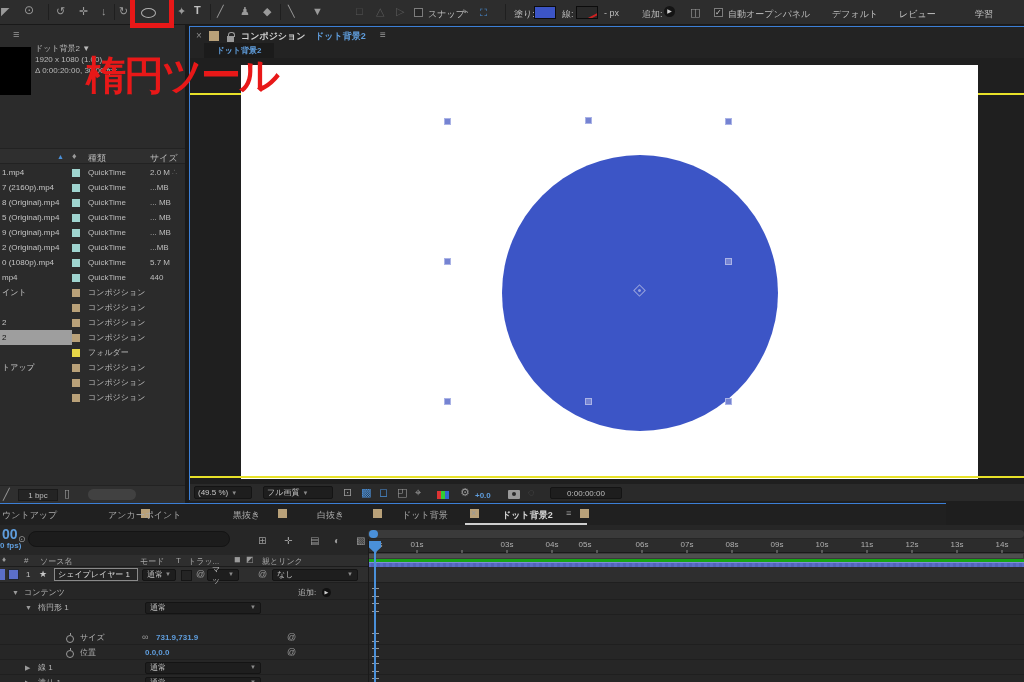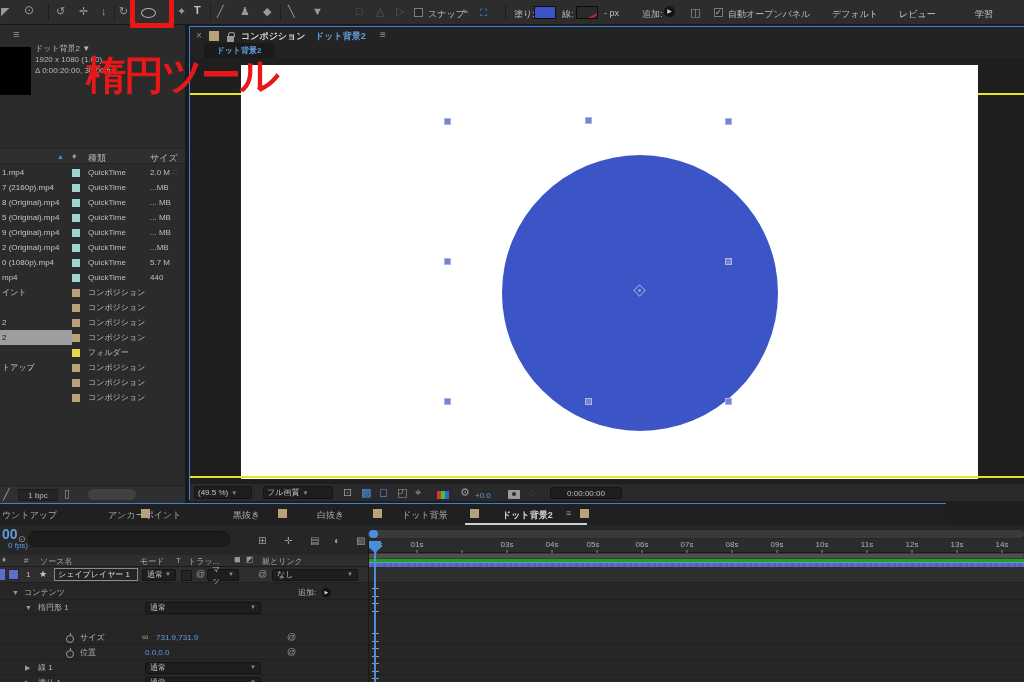--- a/index.html
+++ b/index.html
@@ -5,21 +5,21 @@
   * { margin:0; padding:0; box-sizing:border-box; }
   html,body { background:#111; }
   #app {
     position:relative; width:1024px; height:682px; overflow:hidden;
     background:#1e1e1e; font-family:"Liberation Sans","DejaVu Sans",sans-serif;
     color:#c8c8c8; font-size:9px; -webkit-font-smoothing:antialiased;
   }
   .abs { position:absolute; }
   .ico { color:#9a9a9a; font-size:11px; line-height:1; }
   .dim { color:#5a5a5a; }
-  .blue { color:var(--c-value-blue,#5f9ddc); }
+  .blue { color:var(--c-value-blue,#5f9ddc);font-weight:bold; }
   .sep { width:1px; background:#1f1f1f; }
 
   
   .toolbar { left:0; top:0; width:1024px; height:25px; background:#2d2d2d; border-bottom:1px solid #191919; }
   .tool { top:6px; cursor:pointer; }
   .oval { width:15px; height:10px; border:1.5px solid #b0b0b0; border-radius:50%; display:inline-block; }
   .swatchbox { width:22px; height:13px; border:1px solid #0c0c0c; display:inline-block; }
   .fillsw { background:var(--c-fill-blue,#3c55c6); }
   .strokesw { background:#2a2a2a; position:relative; overflow:hidden; }
   .strokesw:after { content:""; position:absolute; left:-2px; top:10px; width:30px; height:2px; background:#c22; transform:rotate(-28deg); }
@@ -323,21 +323,21 @@
     <span class="abs tsw sw-tan" style="left:387px;top:5px;"></span><span class="abs tabtxt" style="left:402px;top:5px;">ドット背景</span>
     <span class="abs" style="left:471px;top:4px;color:#9a9a9a;">×</span>
     <span class="abs tsw sw-tan" style="left:486px;top:5px;"></span>
     <span class="abs tabtxt" style="left:502px;top:5px;color:#d6d6d6;font-weight:bold;">ドット背景2</span>
     <span class="abs" style="left:566px;top:4px;color:#9a9a9a;">≡</span>
     <div class="abs activeunder"></div>
   </div>
 
   <div class="abs timeline">
     <span class="abs blue" style="left:2px;top:1px;font-size:14px;font-weight:bold;">00</span>
-    <span class="abs blue" style="left:8px;top:16px;font-size:8px;">0 fps)</span>
+    <span class="abs blue" style="left:0px;top:16px;font-size:8px;">0 fps)</span>
     <input class="abs search" value="" style="">
     <span class="abs thico" style="left:18px;top:9px;color:#9a9a9a;font-size:9px;">⊙</span>
     <span class="abs thico" style="left:258px;">⊞</span>
     <span class="abs thico" style="left:284px;">✛</span>
     <span class="abs thico" style="left:310px;">▤</span>
     <span class="abs thico" style="left:334px;">◐</span>
     <span class="abs thico" style="left:356px;">▧</span>
 
     <div class="abs scrolltrack"></div>
     <div class="abs scrollblue"></div>
@@ -346,21 +346,21 @@
       <span class="rlab" style="left:8px;">00s</span>
         <span class="rtick" style="left:8px;"></span>
       <span class="rlab" style="left:49px;">01s</span>
         <span class="rtick" style="left:49px;"></span>
       <span class="rlab" style="left:94px;margin-top:16px;">02s</span>
         <span class="rtick" style="left:94px;"></span>
       <span class="rlab" style="left:139px;">03s</span>
         <span class="rtick" style="left:139px;"></span>
       <span class="rlab" style="left:184px;">04s</span>
         <span class="rtick" style="left:184px;"></span>
-      <span class="rlab" style="left:225px;">05s</span>
+      <span class="rlab" style="left:217px;">05s</span>
         <span class="rtick" style="left:229px;"></span>
       <span class="rlab" style="left:274px;">06s</span>
         <span class="rtick" style="left:274px;"></span>
       <span class="rlab" style="left:319px;">07s</span>
         <span class="rtick" style="left:319px;"></span>
       <span class="rlab" style="left:364px;">08s</span>
         <span class="rtick" style="left:364px;"></span>
       <span class="rlab" style="left:409px;">09s</span>
         <span class="rtick" style="left:409px;"></span>
       <span class="rlab" style="left:454px;">10s</span>

